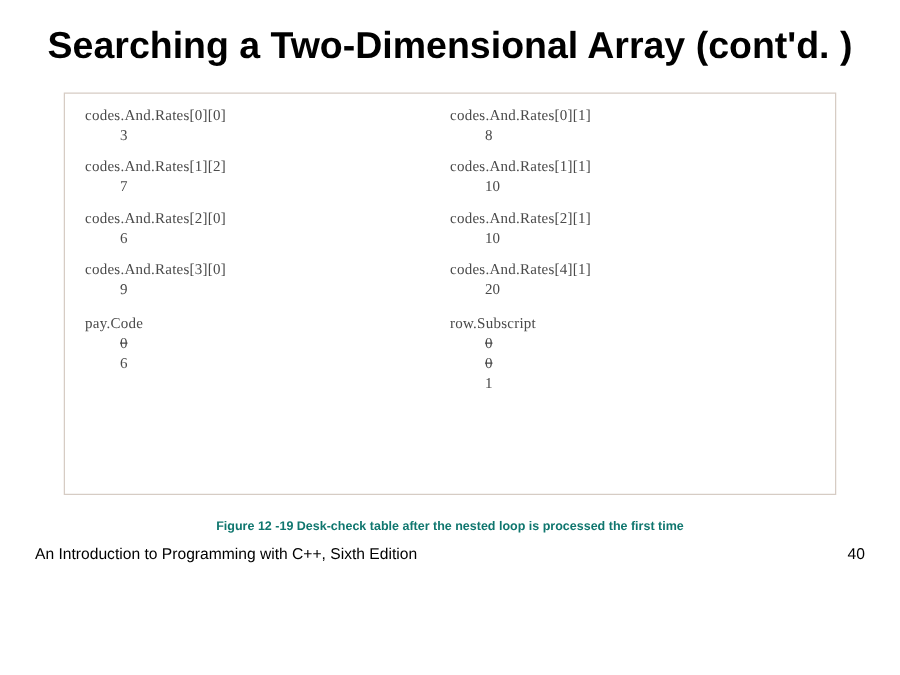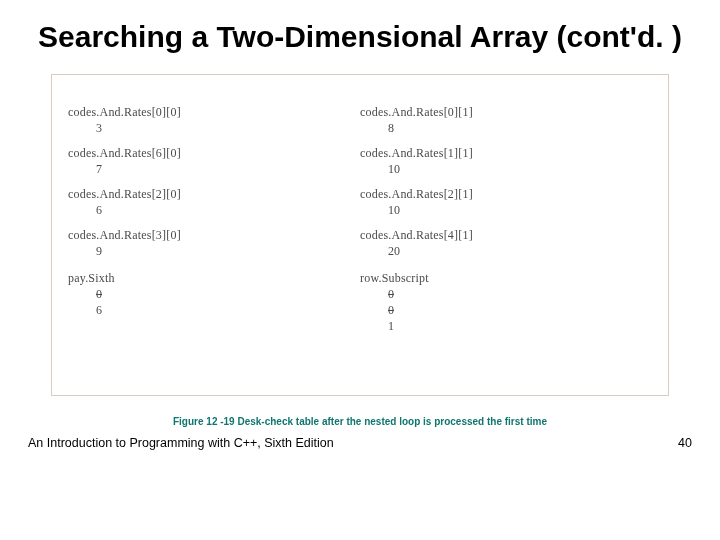--- a/index.html
+++ b/index.html
@@ -1,20 +1,20 @@
 <!DOCTYPE html>
 <html><head>
 <meta charset="utf-8">
 <style>
   * { box-sizing: border-box; margin: 0; padding: 0; }
   html, body { width: 720px; height: 540px; background: #fff; font-family: Arial, Helvetica, sans-serif; }
   .slide { width: 720px; height: 464px; position: relative; padding: 18px 28px 0 28px; }
   .title { font-size: 30px; text-align: center; line-height: 1.25; margin-bottom: 18px; color: #000; }
   .figure-box { border: 1px solid #d6ccc4; background: #fff; margin: 0 auto; width: 618px; height: 322px; position: relative; padding: 10px 16px 8px 16px; }
-  .cols { display: flex; height: 100%; margin-top: 20px; }
+  .cols { display: flex; height: 100%; }
   .col { flex: 1; display: flex; flex-direction: column; }
   .entry { font-family: "Comic Sans MS", "Segoe Script", cursive; color: #4a4a4a; font-size: 12px; line-height: 1.25; margin-bottom: 10px; }
   .entry .label { letter-spacing: 0.2px; }
   .entry .val { padding-left: 28px; margin-top: 1px; }
   .entry .val .strike { text-decoration: line-through; }
   .caption { font-size: 10px; font-weight: bold; text-align: center; margin-top: 20px; color: #0f766e; }
   .footer { position: absolute; bottom: 14px; left: 28px; right: 28px; display: flex; justify-content: space-between; font-size: 12.5px; color: #000000; }
   .pad-top { margin-top: 2px; }
 </style>
 </head>
@@ -25,33 +25,33 @@
 
   <div class="figure-box">
     <div class="cols">
 
       <div class="col">
         <div class="entry">
           <div class="label">codes.And.Rates[0][0]</div>
           <div class="val">3</div>
         </div>
         <div class="entry">
-          <div class="label">codes.And.Rates[6][0]</div>
+          <div class="label">codes.And.Rates[1][2]</div>
           <div class="val">7</div>
         </div>
         <div class="entry">
           <div class="label">codes.And.Rates[2][0]</div>
           <div class="val">6</div>
         </div>
         <div class="entry">
           <div class="label">codes.And.Rates[3][0]</div>
           <div class="val">9</div>
         </div>
         <div class="entry pad-top">
-          <div class="label">pay.Sixth</div>
+          <div class="label">pay.Code</div>
           <div class="val"><span class="strike">0</span></div>
           <div class="val">6</div>
         </div>
       </div>
 
       <div class="col">
         <div class="entry">
           <div class="label">codes.And.Rates[0][1]</div>
           <div class="val">8</div>
         </div>

